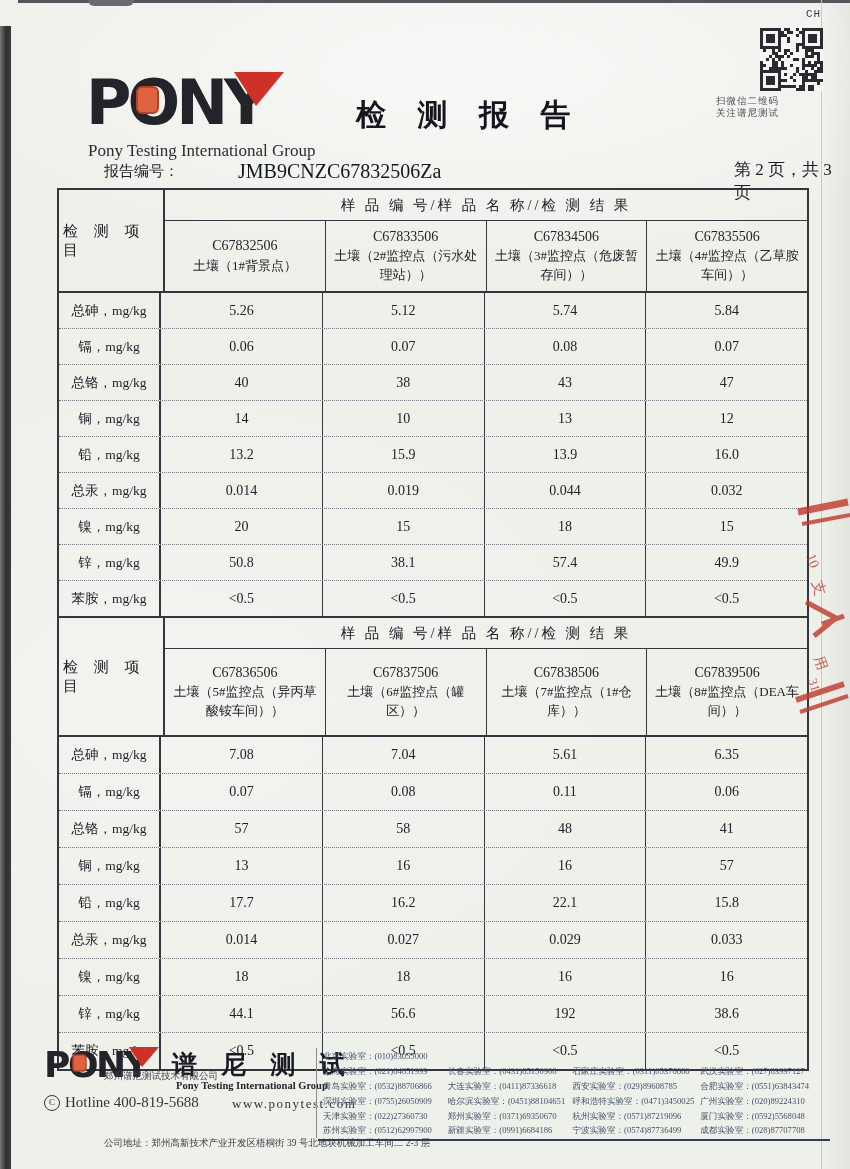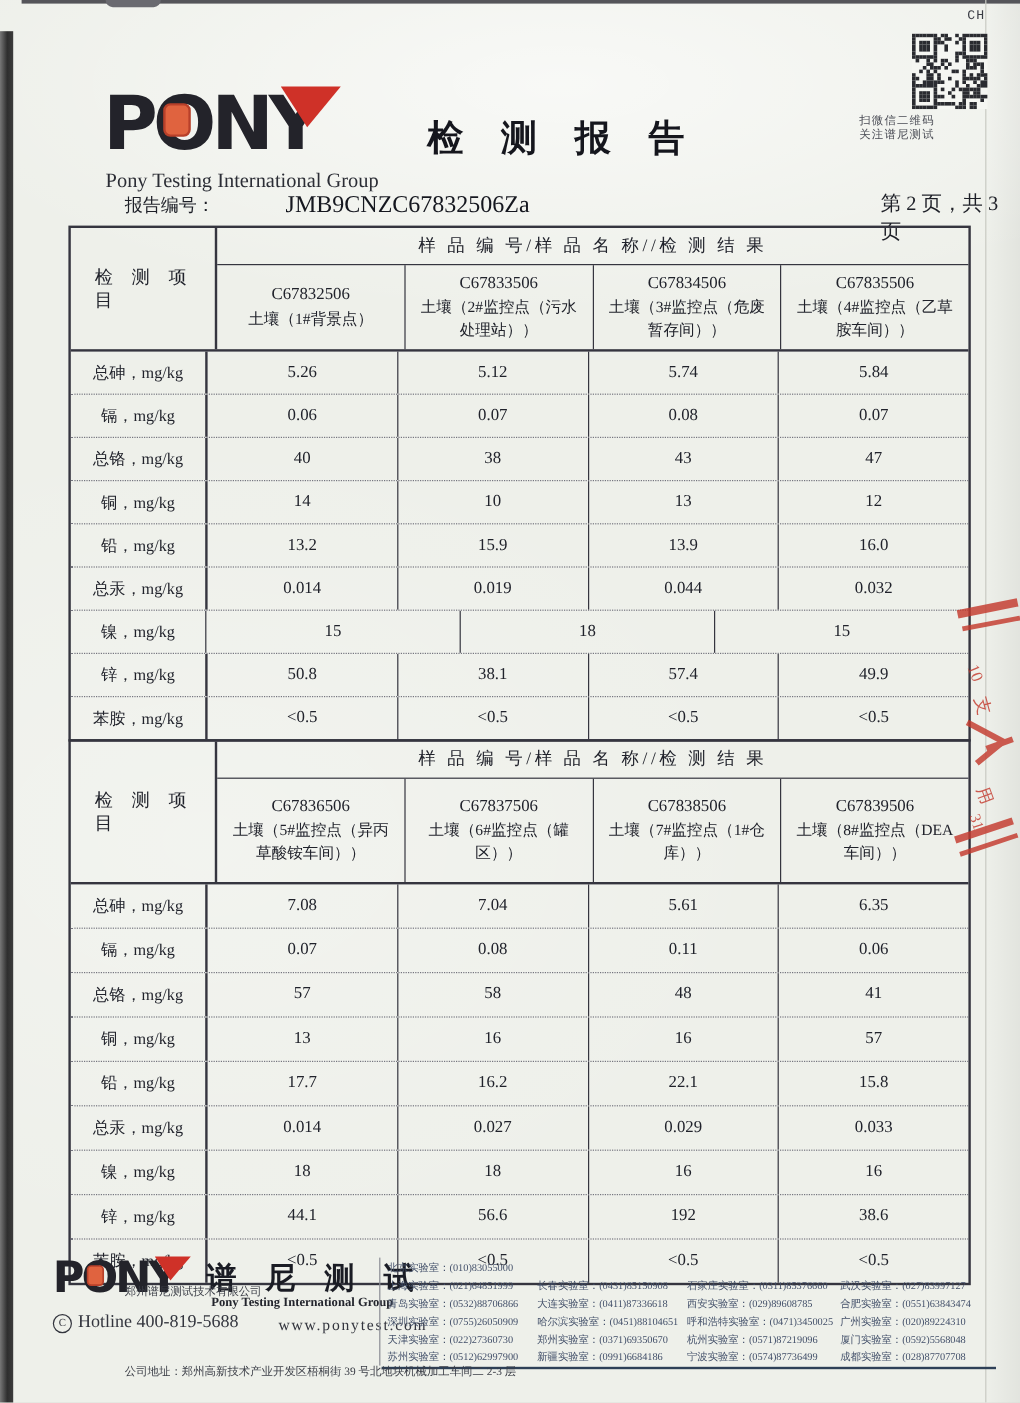--- a/index.html
+++ b/index.html
@@ -26,35 +26,35 @@
   .qr-cap{left:716px;top:95px;font-size:9.5px;line-height:12px;color:#4a4c55;letter-spacing:1px;}
   .rep-label{left:104px;top:162px;font-size:15px;color:#1d1f27;}
   .rep-no{left:238px;top:160px;font-size:20px;color:#15171f;}
   .page-ind{left:686px;top:158px;font-size:17px;color:#1d1f27;margin-left:48px;}
   
   .tables-wrap{left:57px;top:188px;width:752px;}
   .dtable{border:2px solid #35353f;}
   .dtable.t2{margin-top:-2px;}
   .t-head{display:flex;border-bottom:2px solid #35353f;align-items:stretch;}
   .t-item-cell{width:100px;display:flex;align-items:center;justify-content:center;
-    font-size:15px;letter-spacing:6px;padding-left:20px;}
+    font-size:15px;letter-spacing:6px;padding-left:4px;}
   .t-head-right{flex:1;display:flex;flex-direction:column;border-left:2px solid #35353f;justify-content:center;}
   .t-rh{height:30px;line-height:30px;text-align:center;letter-spacing:3px;font-size:14.5px;
     border-bottom:1.5px solid #35353f;}
   .t-cols{display:flex;flex:1;}
   .t-col{flex:1 1 0;border-left:1.5px solid #35353f;text-align:center;padding:5px 7px;
     display:flex;flex-direction:column;justify-content:center;min-height:60px;
     font-size:13px;line-height:1.45;}
   .t-col:first-child{border-left:none;}
   .t2 .t-col{min-height:76px;}
   .t-code{font-size:14px;}
   .t-row{display:flex;height:35px;align-items:stretch;border-top:1px dotted #74747e;}
   .t2 .t-row{height:36px;}
   .t-row.first{border-top:none;}
-  .t-ritem{width:112px;display:flex;align-items:center;justify-content:center;font-size:13.5px;}
+  .t-ritem{width:100px;display:flex;align-items:center;justify-content:center;font-size:13.5px;}
   .t-val{flex:1 1 0;display:flex;align-items:center;justify-content:center;font-size:14px;
     border-left:1.5px solid #35353f;}
   .t-val.sep{border-left:2px solid #35353f;}
   
   .stamp{left:792px;top:498px;}
   
   .f-logo{left:44px;top:1046px;}
   .f-cn{left:172px;top:1048px;font-size:25px;font-weight:bold;letter-spacing:9px;color:#1a1c24;}
   .f-sub{left:176px;top:1080px;font-size:10.5px;font-weight:bold;color:#23252d;}
   .f-hot{left:44px;top:1094px;font-size:15px;color:#33353e;display:flex;align-items:center;gap:5px;}
@@ -388,20 +388,21 @@
         </div>
         <div class="t-row">
           <div class="t-ritem">总汞，mg/kg</div>
           <div class="t-val sep">0.014</div>
           <div class="t-val">0.019</div>
           <div class="t-val">0.044</div>
           <div class="t-val">0.032</div>
         </div>
         <div class="t-row">
           <div class="t-ritem">镍，mg/kg</div>
+          <div class="t-val sep">20</div>
           <div class="t-val">15</div>
           <div class="t-val">18</div>
           <div class="t-val">15</div>
         </div>
         <div class="t-row">
           <div class="t-ritem">锌，mg/kg</div>
           <div class="t-val sep">50.8</div>
           <div class="t-val">38.1</div>
           <div class="t-val">57.4</div>
           <div class="t-val">49.9</div>

